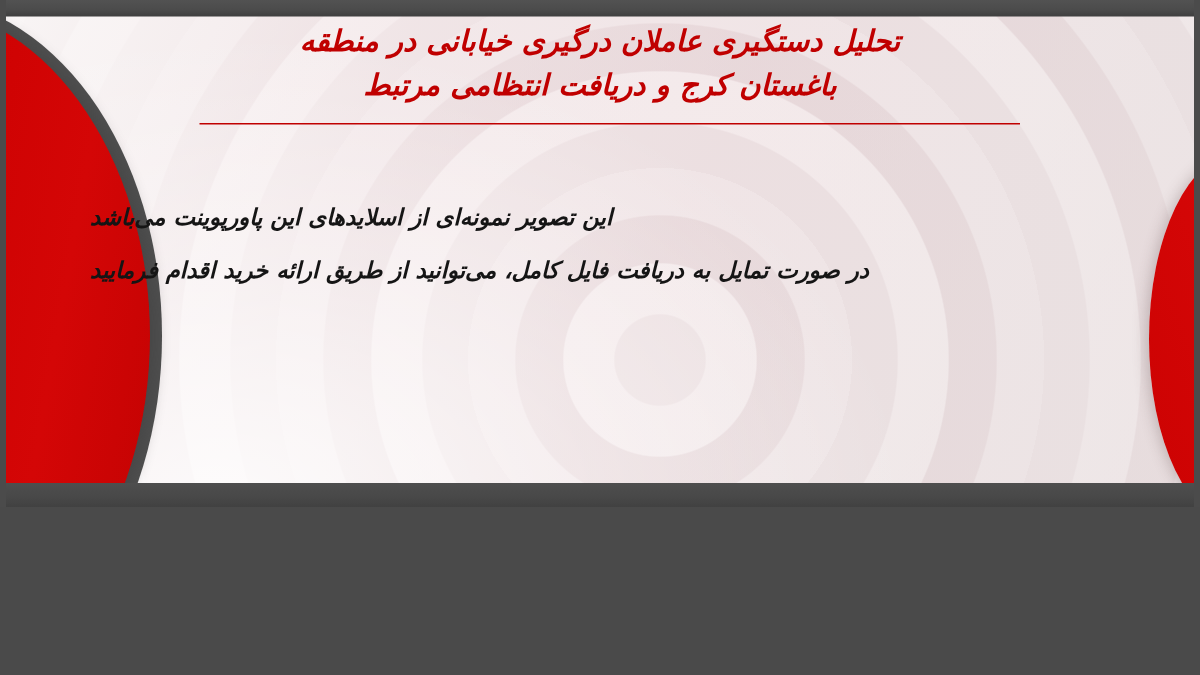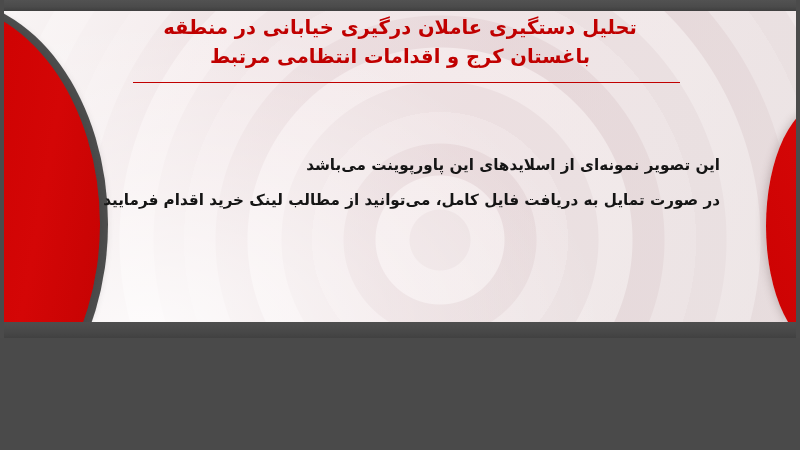--- a/index.html
+++ b/index.html
@@ -15,20 +15,21 @@
     font-family: "DejaVu Sans", "Liberation Sans", sans-serif;
   }
 
   
   .slide {
     position: relative;
     width: 800px;
     height: 338px;
     overflow: hidden;
     background: #bef264;
+    font-style: italic;
   }
 
   
   .band-top {
     position: absolute;
     left: 0; top: 0;
     width: 800px; height: 11px;
     background: linear-gradient(180deg, #525252 0%, #4b4b4b 60%, #3f3f3f 100%);
     z-index: 9;
   }
@@ -180,23 +181,22 @@
     z-index: 8;
   }
 
   
   .body-zone {
     position: absolute;
     left: 60px;
     top: 118px;
     width: 660px;
     z-index: 8;
-    text-align: right;
+    text-align: left;
     direction: rtl;
-    margin-top: 20px;
   }
   .body-line {
     color: #151515;
     font-size: 15.2px;
     font-weight: 600;
     line-height: 35px;
     white-space: nowrap;
   }
 </style>
 </head>
@@ -210,28 +210,28 @@
     <div class="vignette"></div>
 
     <div class="red-left-outline"></div>
     <div class="red-left"></div>
     <div class="red-left-shadow"></div>
 
     <div class="red-right"></div>
 
     <div class="title-zone">
       <div class="title-line">تحلیل دستگیری عاملان درگیری خیابانی در منطقه</div>
-      <div class="title-line">باغستان کرج و اقدامات انتظامی مرتبط</div>
+      <div class="title-line">باغستان کرج و دریافت انتظامی مرتبط</div>
     </div>
 
     <div class="title-rule"></div>
 
     <div class="body-zone">
       <div class="body-line">این تصویر نمونه‌ای از اسلایدهای این پاورپوینت می‌باشد</div>
-      <div class="body-line">در صورت تمایل به دریافت فایل کامل، می‌توانید از مطالب لینک خرید اقدام فرمایید</div>
+      <div class="body-line">در صورت تمایل به دریافت فایل کامل، می‌توانید از طریق ارائه خرید اقدام فرمایید</div>
     </div>
   </div>
 
   <div class="band-top"></div>
   <div class="band-bottom"></div>
   <div class="band-left"></div>
   <div class="band-right"></div>
 
 </div>
 

